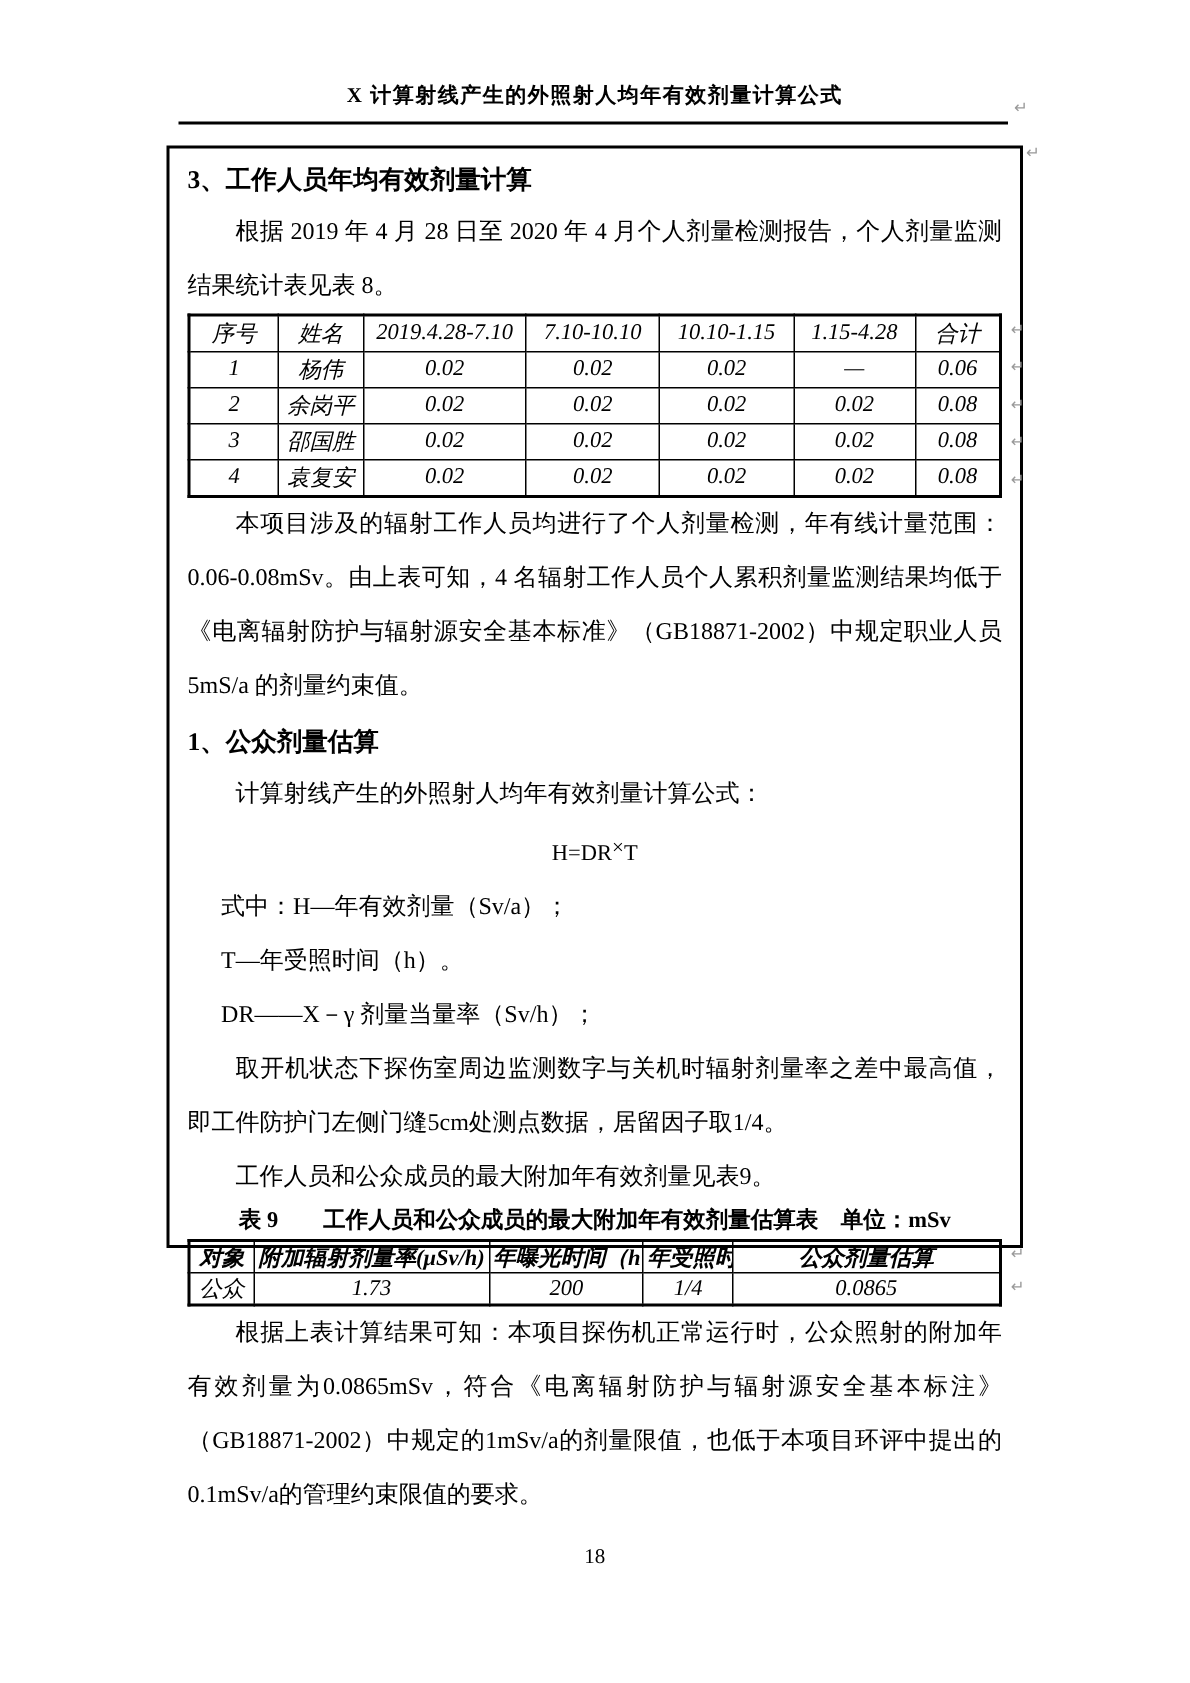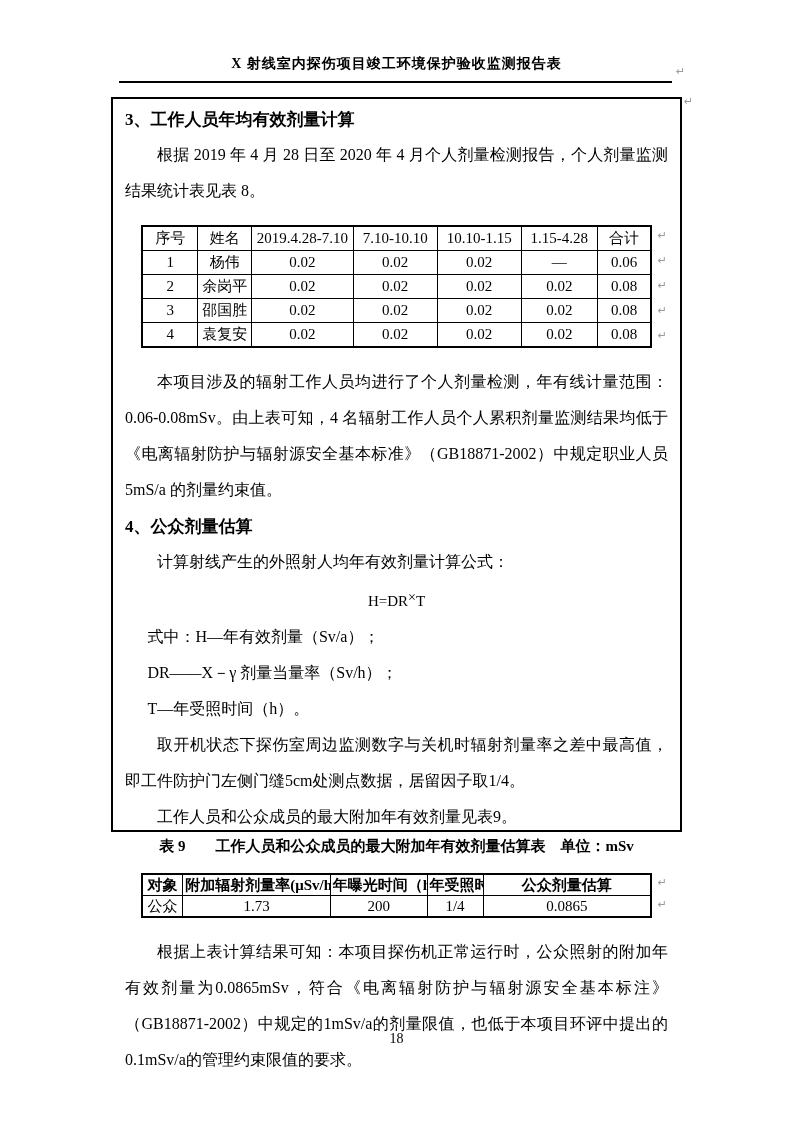--- a/index.html
+++ b/index.html
@@ -18,39 +18,39 @@
   .main-box{
     position:absolute;left:111px;top:97px;width:571px;height:735px;
     border:2px solid #000;box-sizing:border-box;padding:2px 12px 0 12px;
   }
   .h-sec{font-size:17px;font-weight:bold;margin:7px 0 5px 0;line-height:24px;}
   .para{font-size:16px;line-height:36px;text-align:justify;text-indent:2em;margin:0;}
   .def-line{font-size:16px;line-height:36px;margin:0;text-indent:1.4em;}
   .caption{font-size:15px;font-weight:bold;text-align:center;margin:1px 0;line-height:21px;}
   .formula-line{font-size:15px;text-align:center;line-height:36px;margin:0;}
   .formula-line .op{vertical-align:4px;font-size:14px;}
-  .tblwrap{position:relative;margin:16px;}
+  .tblwrap{position:relative;margin:0;font-style:italic;}
   table{border-collapse:collapse;width:100%;font-size:15px;text-align:center;table-layout:fixed;}
   table td,table th{border:1px solid #000;height:23px;padding:0 2px;font-weight:normal;
     overflow:hidden;white-space:nowrap;}
   table{border:2px solid #000;}
   .t9 th{font-weight:bold;font-size:15px;}
   .t9 td,.t9 th{height:20px;}
   .pmark{
     position:absolute;color:#9a9a9a;font-size:11px;line-height:11px;
     font-family:"DejaVu Sans",sans-serif;
   }
   .footer-pagenum{
     position:absolute;top:1031px;left:0;width:100%;text-align:center;font-size:14px;
   }
 </style>
 </head>
 <body>
 
-<div class="header-title">X 射线室内探伤项目竣工环境保护验收监测报告表</div>
+<div class="header-title">X 计算射线产生的外照射人均年有效剂量计算公式</div>
 <div class="header-rule"></div>
 <span class="pmark" style="left:676px;top:66px;">↵</span>
 <span class="pmark" style="left:684px;top:96px;">↵</span>
 
 <div class="main-box">
 
   <div class="h-sec">3、工作人员年均有效剂量计算</div>
 
   <p class="para">根据 2019 年 4 月 28 日至 2020 年 4 月个人剂量检测报告，个人剂量监测结果统计表见表 8。</p>
 
@@ -116,29 +116,29 @@
       </table>
     <span class="pmark" style="right:-15px;top:5px;">↵</span>
     <span class="pmark" style="right:-15px;top:30px;">↵</span>
     <span class="pmark" style="right:-15px;top:55px;">↵</span>
     <span class="pmark" style="right:-15px;top:80px;">↵</span>
     <span class="pmark" style="right:-15px;top:105px;">↵</span>
   </div>
 
   <p class="para">本项目涉及的辐射工作人员均进行了个人剂量检测，年有线计量范围：0.06-0.08mSv。由上表可知，4 名辐射工作人员个人累积剂量监测结果均低于《电离辐射防护与辐射源安全基本标准》（GB18871-2002）中规定职业人员 5mS/a 的剂量约束值。</p>
 
-  <div class="h-sec">4、公众剂量估算</div>
+  <div class="h-sec">1、公众剂量估算</div>
 
   <p class="para">计算射线产生的外照射人均年有效剂量计算公式：</p>
 
   <p class="formula-line"><span>H=DR</span><span class="op">×</span><span>T</span></p>
 
   <p class="def-line">式中：H—年有效剂量（Sv/a）；</p>
+  <p class="def-line">T—年受照时间（h）。</p>
   <p class="def-line">DR——X－γ 剂量当量率（Sv/h）；</p>
-  <p class="def-line">T—年受照时间（h）。</p>
 
   <p class="para">取开机状态下探伤室周边监测数字与关机时辐射剂量率之差中最高值，即工件防护门左侧门缝5cm处测点数据，居留因子取1/4。</p>
 
   <p class="para">工作人员和公众成员的最大附加年有效剂量见表9。</p>
 
   <div class="caption">表 9　　工作人员和公众成员的最大附加年有效剂量估算表　单位：mSv</div>
 
   <div class="tblwrap">
     <table class="t9">
       <colgroup>

